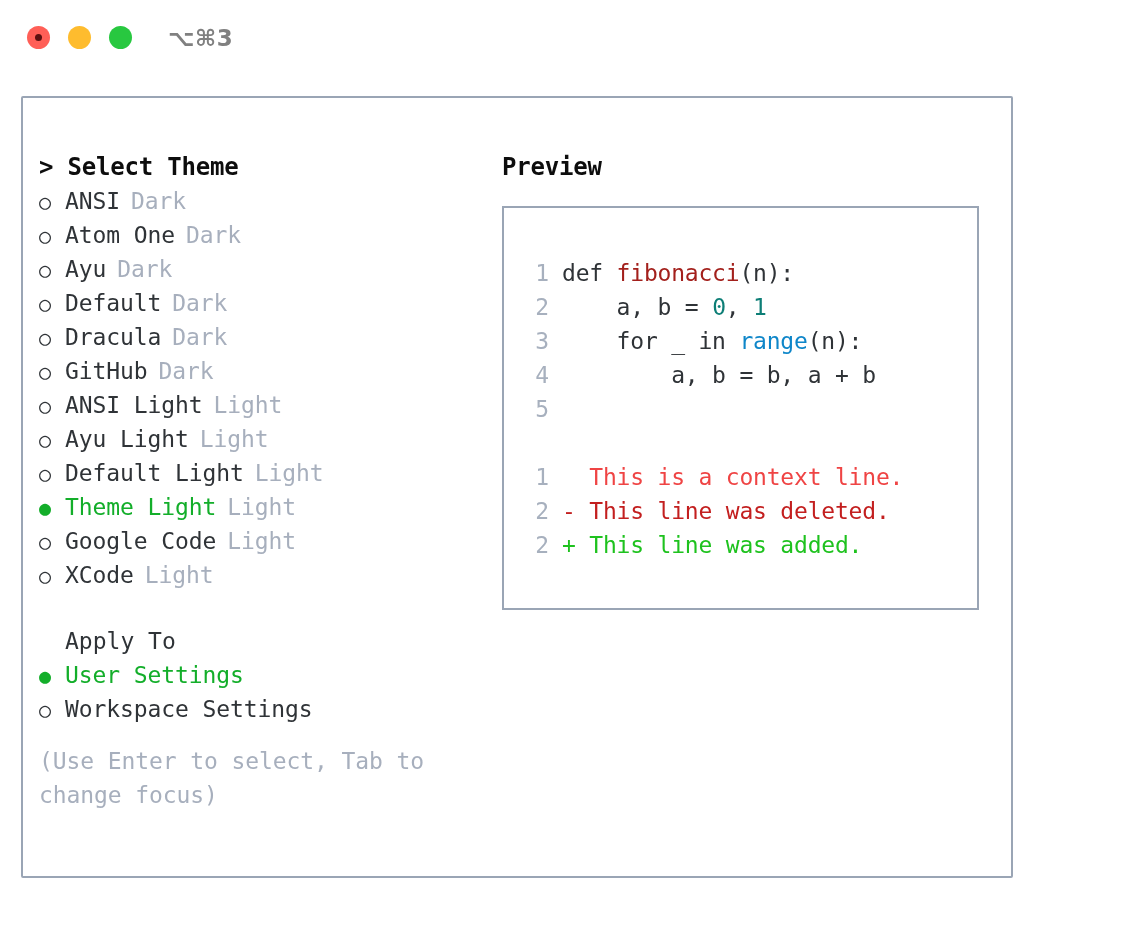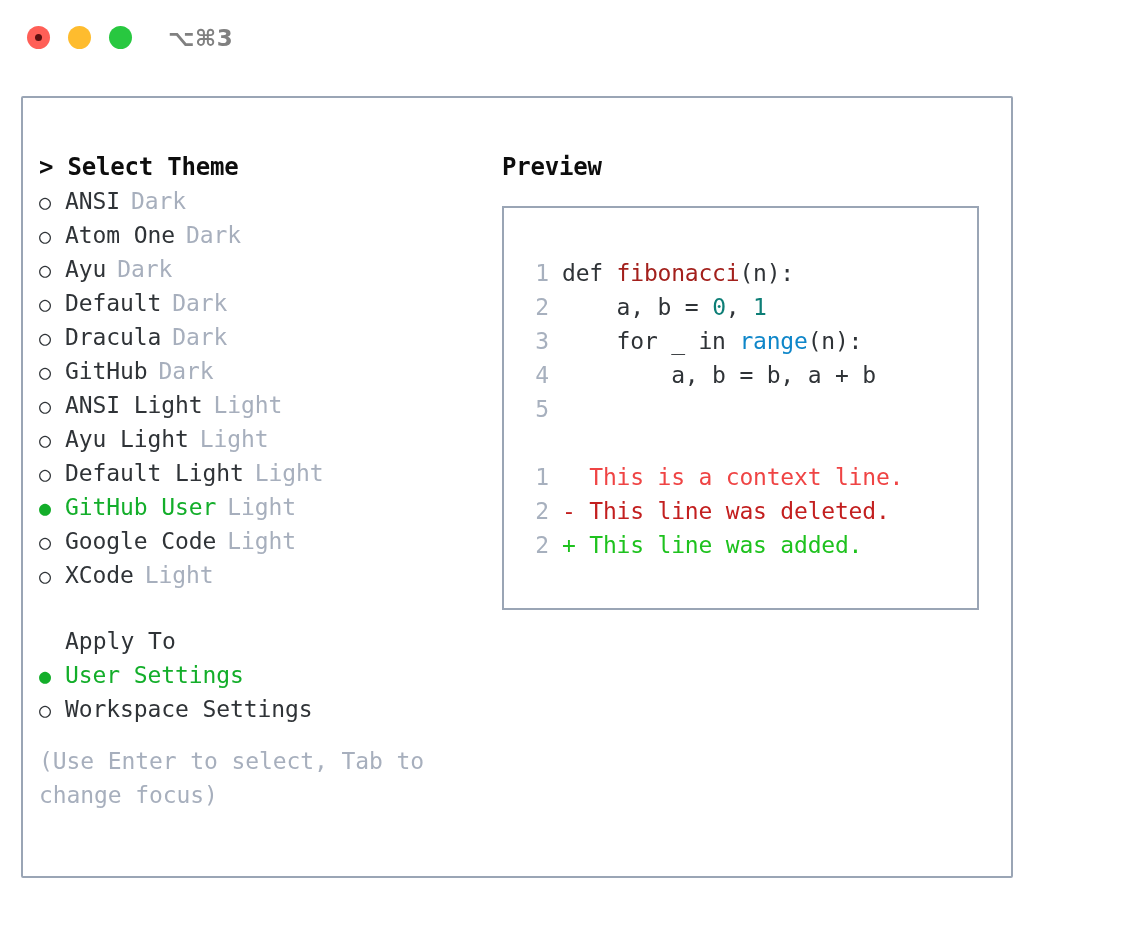--- a/index.html
+++ b/index.html
@@ -232,21 +232,21 @@
         <div id="theme-items">
             <div class="opt-row"><span class="marker">○</span><span class="opt-name">ANSI</span><span class="opt-variant">Dark</span></div>
             <div class="opt-row"><span class="marker">○</span><span class="opt-name">Atom One</span><span class="opt-variant">Dark</span></div>
             <div class="opt-row"><span class="marker">○</span><span class="opt-name">Ayu</span><span class="opt-variant">Dark</span></div>
             <div class="opt-row"><span class="marker">○</span><span class="opt-name">Default</span><span class="opt-variant">Dark</span></div>
             <div class="opt-row"><span class="marker">○</span><span class="opt-name">Dracula</span><span class="opt-variant">Dark</span></div>
             <div class="opt-row"><span class="marker">○</span><span class="opt-name">GitHub</span><span class="opt-variant">Dark</span></div>
             <div class="opt-row"><span class="marker">○</span><span class="opt-name">ANSI Light</span><span class="opt-variant">Light</span></div>
             <div class="opt-row"><span class="marker">○</span><span class="opt-name">Ayu Light</span><span class="opt-variant">Light</span></div>
             <div class="opt-row"><span class="marker">○</span><span class="opt-name">Default Light</span><span class="opt-variant">Light</span></div>
-            <div class="opt-row selected"><span class="marker sel">●</span><span class="opt-name">GitHub User</span><span class="opt-variant">Light</span></div>
+            <div class="opt-row selected"><span class="marker sel">●</span><span class="opt-name">Theme Light</span><span class="opt-variant">Light</span></div>
             <div class="opt-row"><span class="marker">○</span><span class="opt-name">Google Code</span><span class="opt-variant">Light</span></div>
             <div class="opt-row"><span class="marker">○</span><span class="opt-name">XCode</span><span class="opt-variant">Light</span></div>
           </div>
 
         <div class="section-gap"></div>
 
         <div class="subheading"><span class="marker">○</span><span>Apply To</span></div>
 
         <div id="apply-items">
             <div class="opt-row selected"><span class="marker sel">●</span><span class="opt-name">User Settings</span></div>

